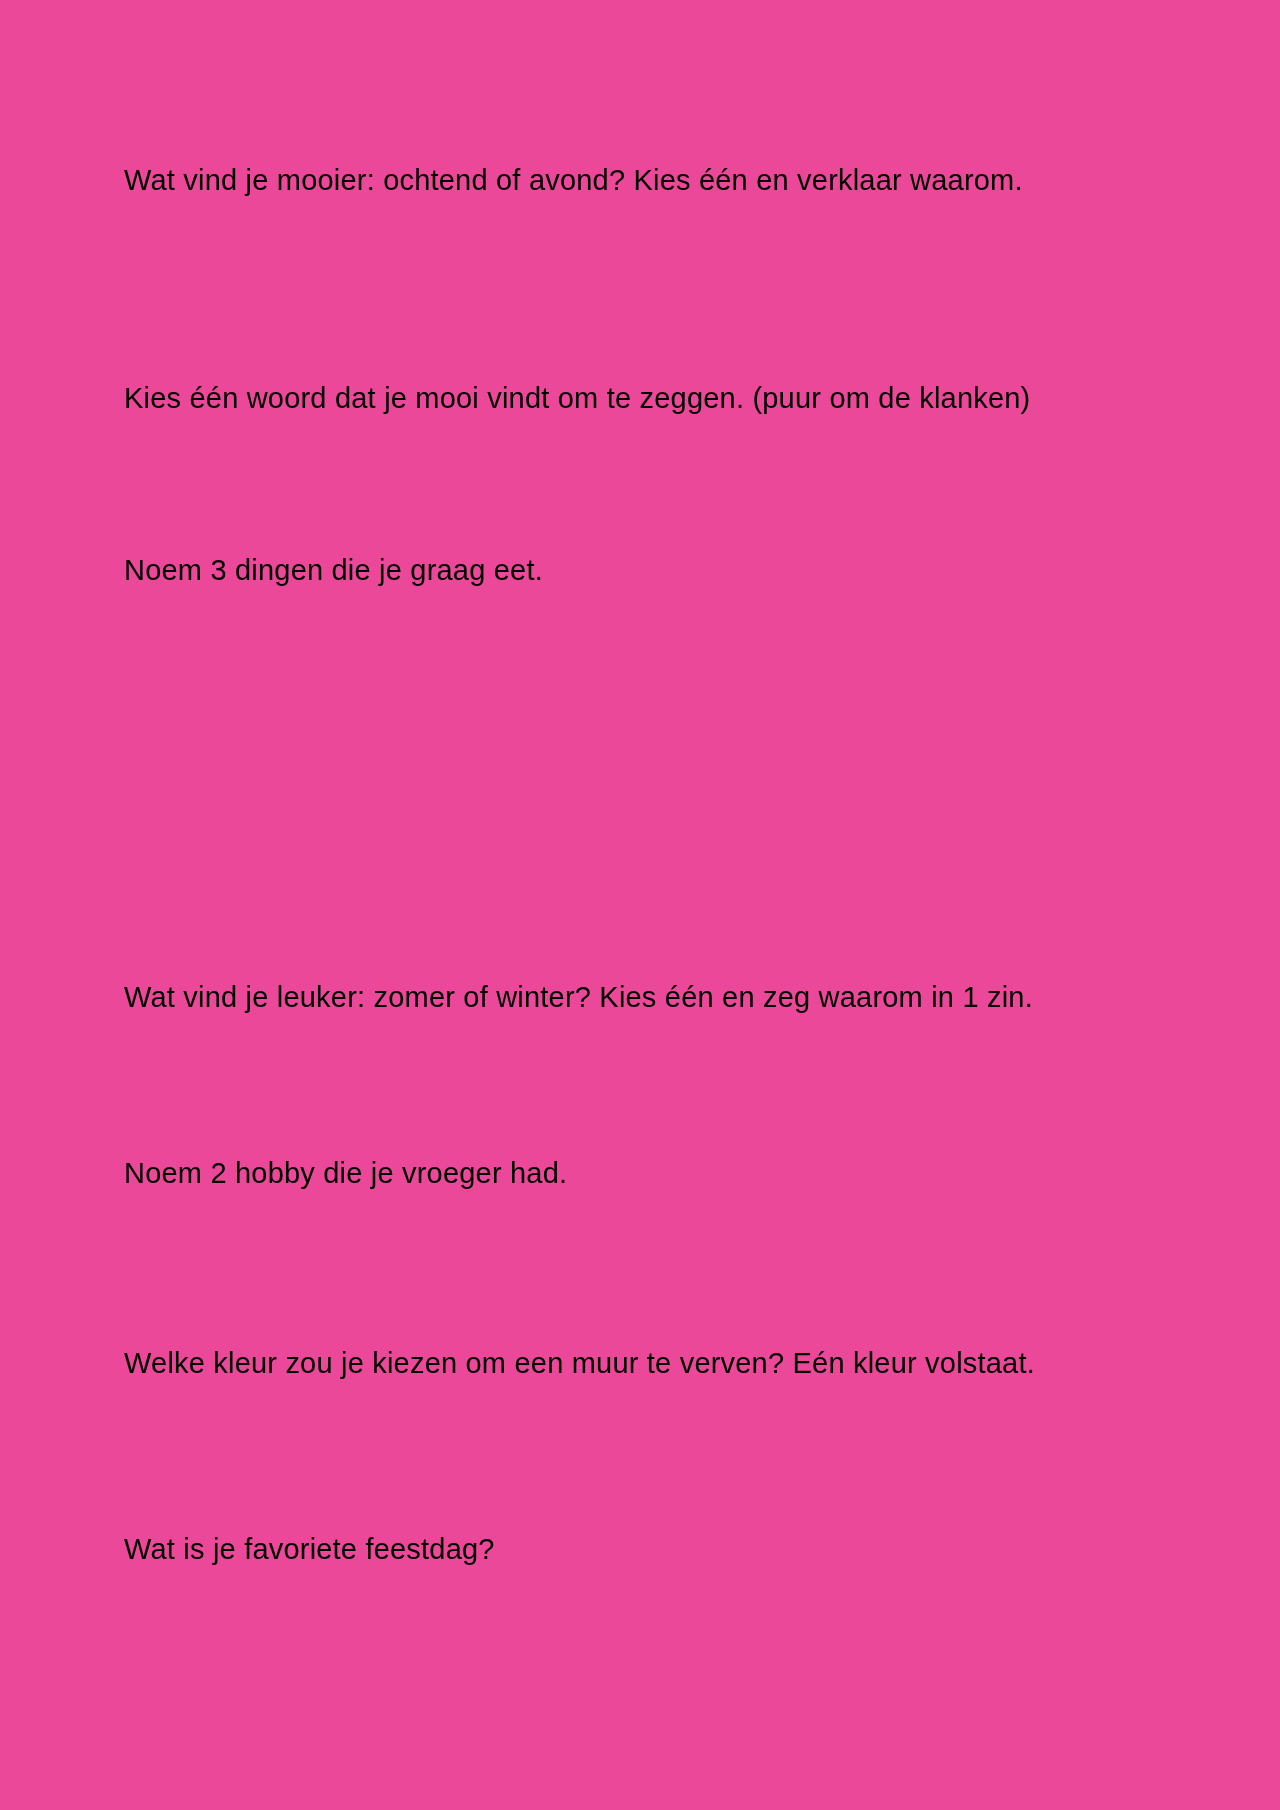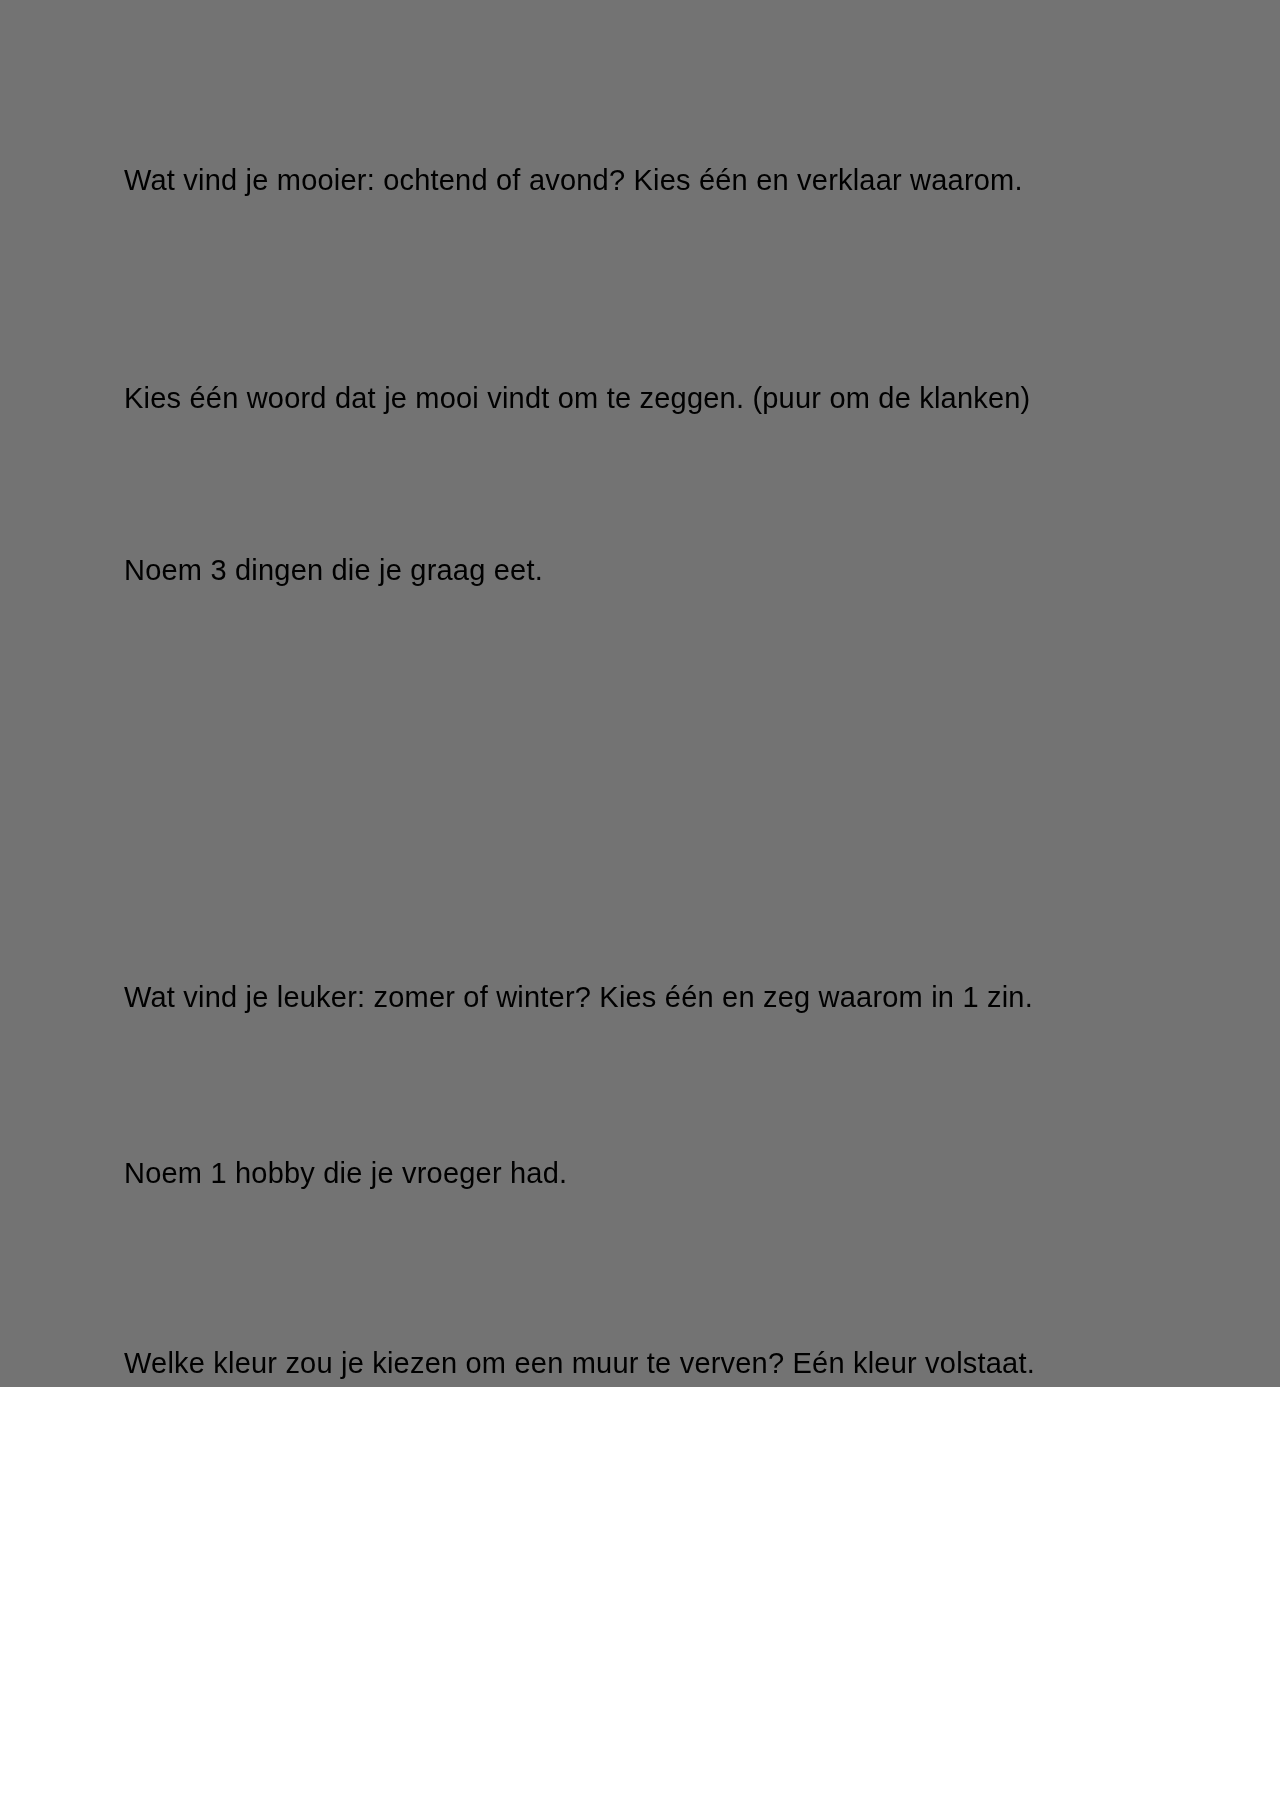--- a/index.html
+++ b/index.html
@@ -3,22 +3,22 @@
 <meta charset="utf-8">
 <style>
   html, body {
     margin: 0;
     padding: 0;
     background: #ffffff;
   }
   .page {
     position: relative;
     width: 1280px;
-    height: 1387px;
-    background: #737373;
+    height: 1810px;
+    background: #ec4899;
     overflow: hidden;
     font-family: "Liberation Sans", sans-serif;
   }
   .question-line {
     position: absolute;
     left: 124px;
     right: 60px;
     font-size: 29px;
     line-height: 36px;
     color: #000000;
@@ -35,15 +35,16 @@
   .q7 { top: 1531px; }
 </style>
 </head>
 <body>
 
 <div class="page">
   <div class="question-line q0">Wat vind je mooier: ochtend of avond? Kies één en verklaar waarom.</div>
   <div class="question-line q1">Kies één woord dat je mooi vindt om te zeggen. (puur om de klanken)</div>
   <div class="question-line q2">Noem 3 dingen die je graag eet.</div>
   <div class="question-line q4">Wat vind je leuker: zomer of winter? Kies één en zeg waarom in 1 zin.</div>
-  <div class="question-line q5">Noem 1 hobby die je vroeger had.</div>
+  <div class="question-line q5">Noem 2 hobby die je vroeger had.</div>
   <div class="question-line q6">Welke kleur zou je kiezen om een muur te verven? Eén kleur volstaat.</div>
+  <div class="question-line q7">Wat is je favoriete feestdag?</div>
 </div>
 
 </body></html>

